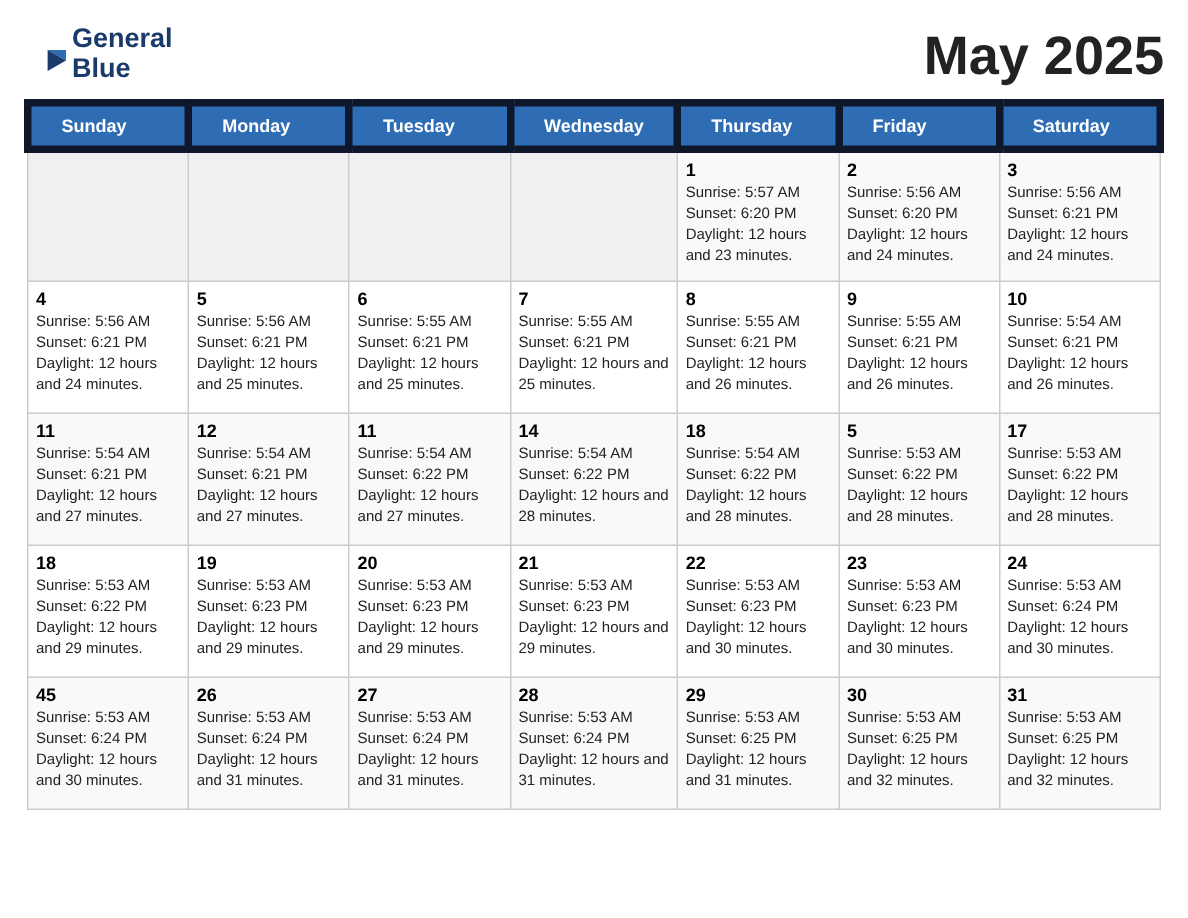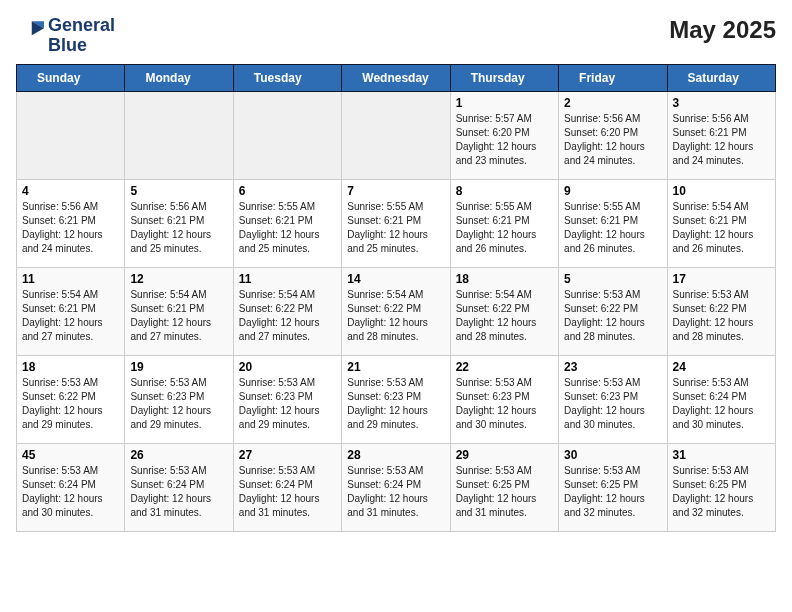--- a/index.html
+++ b/index.html
@@ -11,39 +11,39 @@
       padding: 16px;
     }
     .header {
       display: flex;
       justify-content: space-between;
       align-items: flex-start;
       margin-bottom: 8px;
     }
     .logo {
       display: flex;
-      align-items: flex-start;
+      align-items: flex-end;
     }
     .logo-text {
       font-size: 18px;
       font-weight: bold;
       color: #1a3a6b;
       line-height: 1.1;
     }
     .logo-icon {
       width: 28px;
       height: 28px;
       margin-right: 4px;
       position: relative;
     }
     .title-block {
       text-align: right;
     }
     .calendar-title {
-      font-size: 24px;
+      font-size: 36px;
       font-weight: bold;
       color: #222;
     }
     .calendar-subtitle {
       font-size: 15px;
       color: #333;
     }
     table {
       width: 100%;
       border-collapse: collapse;
@@ -51,21 +51,21 @@
     }
     thead tr {
       background-color: #2e6db4;
       color: #fff;
     }
     thead th {
       padding: 6px 20px;
       text-align: left;
       font-size: 12px;
       font-weight: bold;
-      border: 1px solid #0f172a;
+      border: 5px solid #0f172a;
     }
     tbody tr {
       vertical-align: top;
     }
     tbody td {
       border: 1px solid #ccc;
       padding: 4px 5px;
       width: calc(100% / 7);
       min-height: 80px;
       height: 88px;

